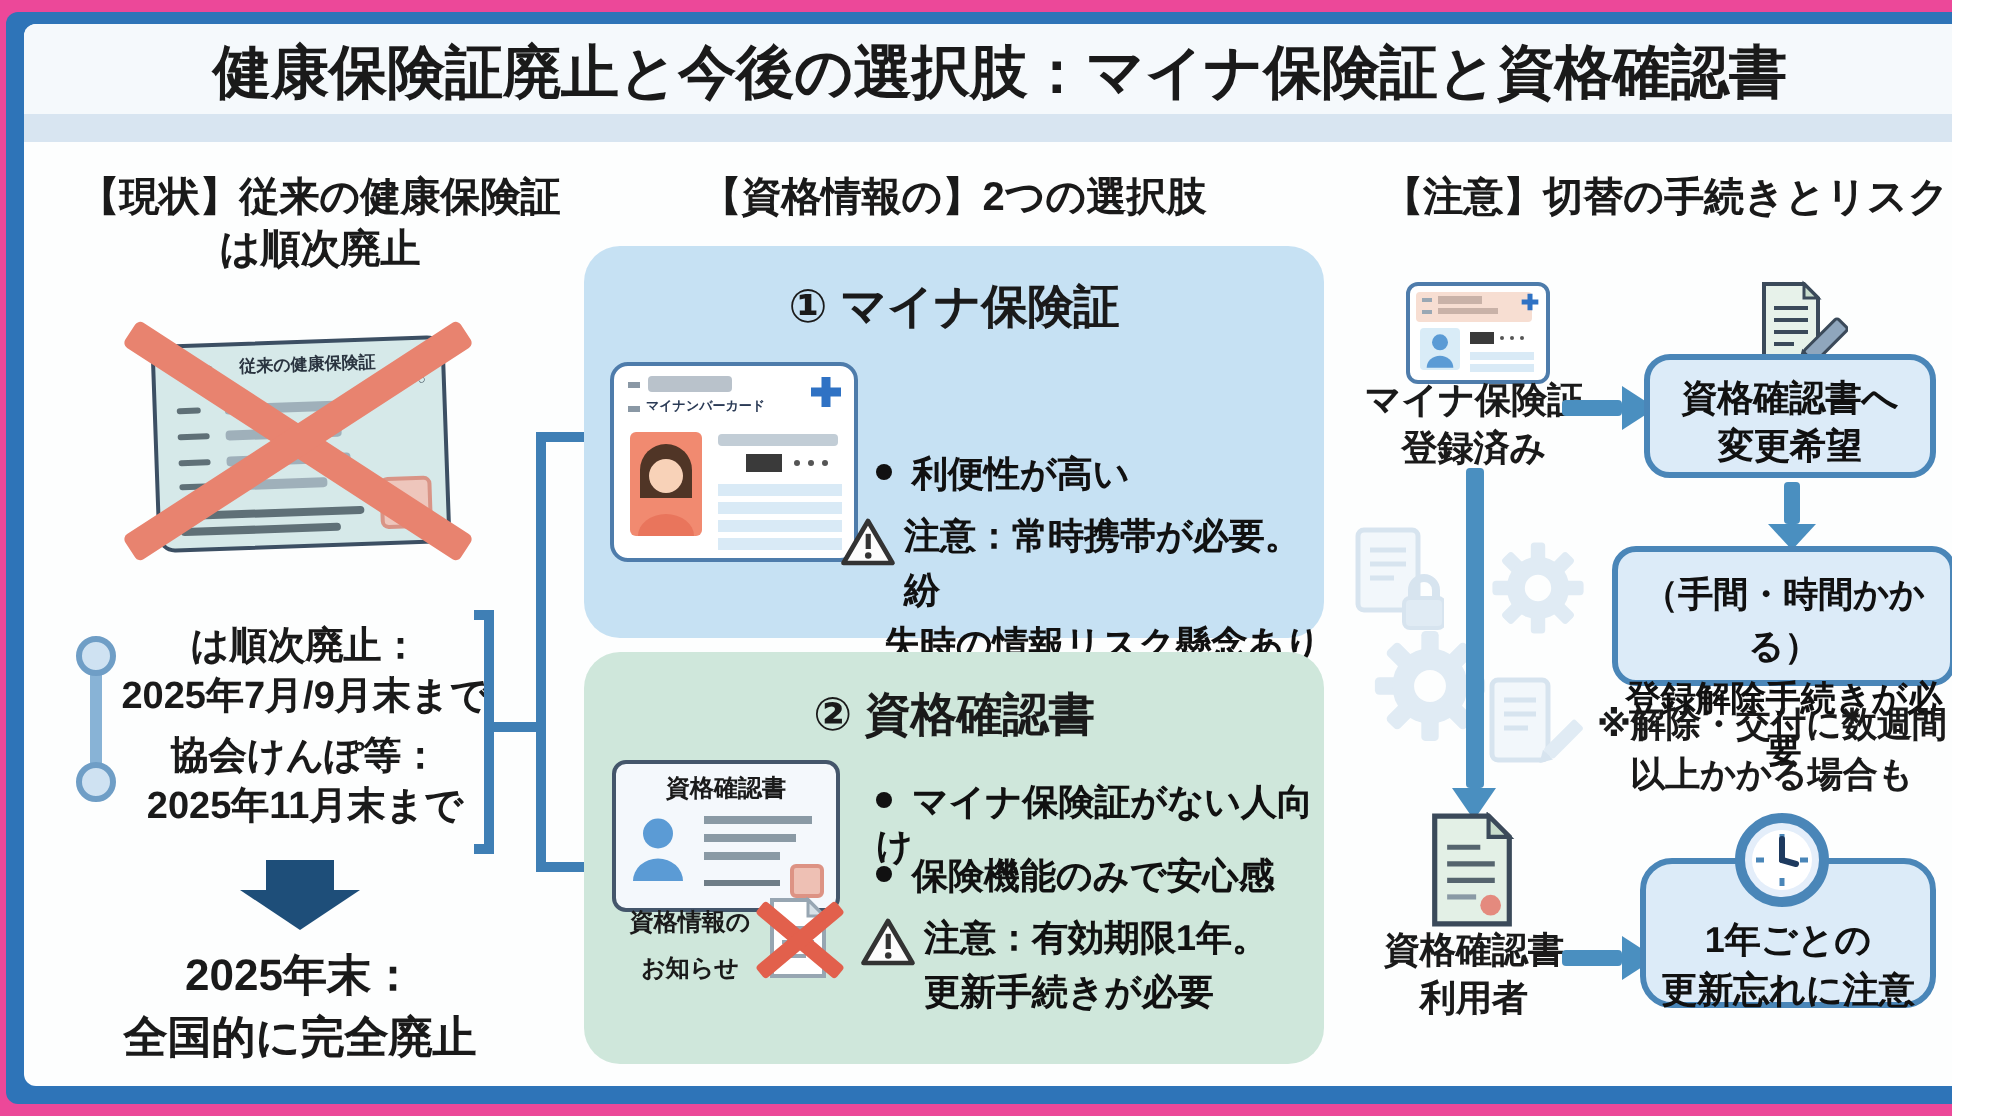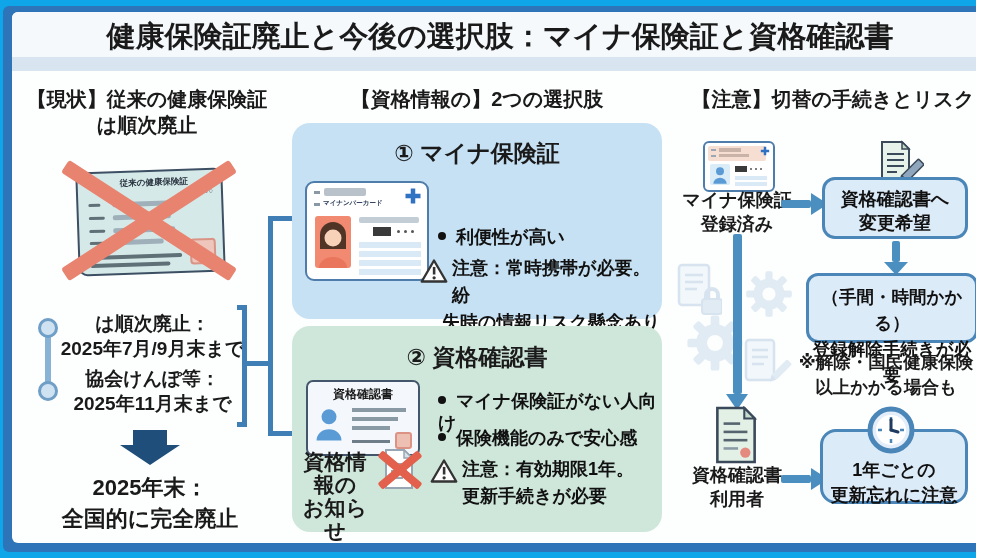--- a/index.html
+++ b/index.html
@@ -1,17 +1,17 @@
 <!DOCTYPE html>
 <html><head>
 <meta charset="utf-8">
 <style>
   html,body{margin:0;padding:0;}
   body{font-family:"Liberation Sans","DejaVu Sans",sans-serif;}
-  .page{position:relative;width:976px;height:558px;background:#0ea5e9;overflow:hidden;}
+  .page{position:relative;width:976px;height:558px;background:#ec4899;overflow:hidden;}
   .abs{position:absolute;}
   .frame-blue{position:absolute;left:3px;top:6px;width:994px;height:546px;background:#2e74b8;border-radius:6px;}
   .content{position:absolute;left:12px;top:12px;width:976px;height:531px;background:#fdfefe;border-radius:6px;}
   .title-band{position:absolute;left:12px;top:12px;width:976px;height:45px;background:#f5f9fc;border-radius:6px 6px 0 0;}
   .divider-band{position:absolute;left:12px;top:57px;width:976px;height:14px;background:#d8e5f1;}
   .t{color:#1a1a1a;font-weight:700;}
   .ctr{text-align:center;}
   .title-text{position:absolute;left:12px;top:17px;width:976px;text-align:center;font-size:29px;letter-spacing:0px;}
   .h2{font-size:20px;line-height:26px;}
   .big-card{background:#d6e9e9;border:2px solid #3c4f63;border-radius:9px;}
@@ -36,21 +36,21 @@
 </head>
 <body>
 
 <div class="page">
   <div class="frame-blue"></div>
   <div class="content"></div>
   <div class="title-band"></div>
   <div class="divider-band"></div>
   <div class="title-text t">健康保険証廃止と今後の選択肢：マイナ保険証と資格確認書</div>
 
-  <div class="abs t h2 ctr" style="left:12px;top:86px;width:270px;">
+  <div class="abs t h2 ctr" style="left:25px;top:86px;width:270px;">
     <div>【現状】従来の健康保険証</div>
     <div>は順次廃止</div>
   </div>
 
   <div class="abs" style="left:70px;top:150px;width:180px;height:150px;">
     <div class="abs big-card" style="left:7px;top:20px;width:143px;height:100px;transform:rotate(-2deg);">
       <div class="abs tiny" style="left:8px;top:7px;color:#4a5a66;font-size:7px;">○○○○○</div>
       <div class="abs tiny" style="left:42px;top:6px;">従来の健康保険証</div>
       <div class="abs tiny" style="right:8px;top:16px;color:#4a5a66;font-size:7px;">○○○○○</div>
       <div class="dbar" style="left:10px;top:30px;width:12px;height:3px;"></div>
@@ -149,21 +149,21 @@
         <circle cx="12" cy="9" r="6" fill="#5b9bd5"></circle>
           <path d="M2 28 a10 9 0 0 1 20 0 Z" fill="#5b9bd5"></path>
       </svg>
       <div class="abs" style="left:44px;top:26px;width:54px;height:4px;background:#8a9aa5;"></div>
       <div class="abs" style="left:44px;top:35px;width:46px;height:4px;background:#8a9aa5;"></div>
       <div class="abs" style="left:44px;top:44px;width:38px;height:4px;background:#8a9aa5;"></div>
       <div class="abs" style="left:44px;top:58px;width:38px;height:3px;background:#6e7d87;"></div>
       <div class="abs" style="right:6px;bottom:5px;width:13px;height:13px;background:#eec0b4;border:2px solid #dd9384;border-radius:3px;"></div>
     </div>
 
-    <div class="abs t ctr" style="left:2px;top:124px;width:82px;font-size:21px;line-height:23px;">
+    <div class="abs t ctr" style="left:12px;top:124px;width:82px;font-size:12px;line-height:23px;">
       <div>資格情報の</div>
       <div>お知らせ</div>
     </div>
     <div class="abs" style="left:84px;top:120px;width:46px;height:56px;">
       <svg class="abs" style="left:8px;top:2px;" width="30" height="42" viewBox="0 0 30 42">
         <path d="M2 2 h18 l8 8 v30 h-26 z" fill="#ffffff" stroke="#97a6b2" stroke-width="2"></path>
         <path d="M20 2 l8 8 h-8 z" fill="#d8e2e8" stroke="#97a6b2" stroke-width="1.5"></path>
         <line x1="7" y1="16" x2="23" y2="16" stroke="#97a6b2" stroke-width="2"></line>
         <line x1="7" y1="23" x2="23" y2="23" stroke="#97a6b2" stroke-width="2"></line>
         <line x1="7" y1="30" x2="19" y2="30" stroke="#97a6b2" stroke-width="2"></line>
@@ -242,21 +242,21 @@
     <div class="hstem" style="left:8px;top:0;width:8px;height:21px;"></div>
     <div class="tri" style="left:0;top:21px;border-left:12px solid transparent;border-right:12px solid transparent;border-top:13px solid #4a8fc0;"></div>
   </div>
 
   <div class="flow-box" style="left:806px;top:273px;width:172px;height:70px;font-size:17.5px;line-height:26px;padding-top:8px;border-radius:12px;">
     <div>（手間・時間かかる）</div>
     <div>登録解除手続きが必要</div>
   </div>
 
   <div class="abs t ctr" style="left:788px;top:350px;width:196px;font-size:17.5px;line-height:25px;">
-    <div>※解除・国民健康保険</div>
+    <div>※解除・交付に数週間</div>
     <div>以上かかる場合も</div>
   </div>
 
   <svg class="abs faint" style="left:676px;top:262px;" width="46" height="54" viewBox="0 0 46 54">
     <rect x="3" y="3" width="30" height="40" rx="3" fill="#eaf2f9" stroke="#b9cfe3" stroke-width="2.5"></rect>
     <line x1="9" y1="13" x2="27" y2="13" stroke="#b9cfe3" stroke-width="2.5"></line>
     <line x1="9" y1="20" x2="27" y2="20" stroke="#b9cfe3" stroke-width="2.5"></line>
     <line x1="9" y1="27" x2="21" y2="27" stroke="#b9cfe3" stroke-width="2.5"></line>
     <path d="M28 33 a8 8 0 0 1 16 0 v4 h-4 v-4 a4 4 0 0 0 -8 0 v4 h-4 z" fill="#b9cfe3"></path>
     <rect x="26" y="37" width="20" height="15" rx="3" fill="#c9dcec" stroke="#b9cfe3" stroke-width="2"></rect>

